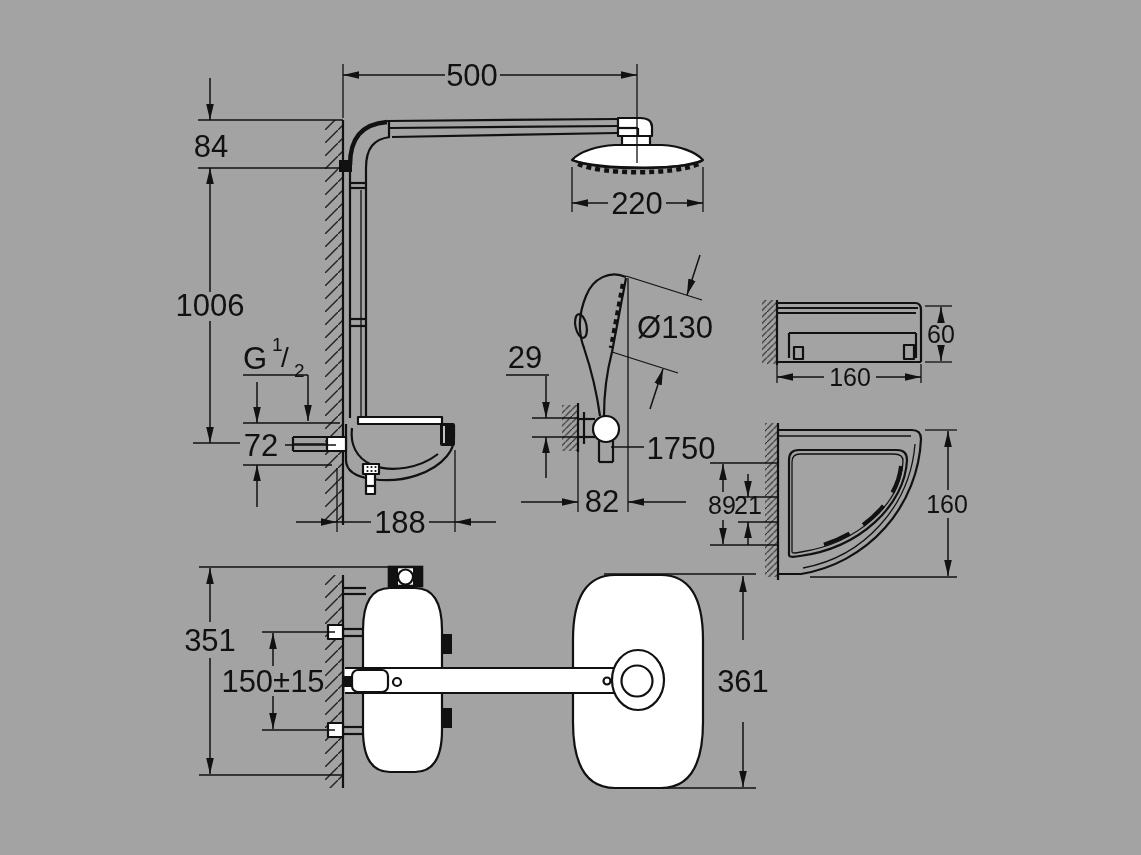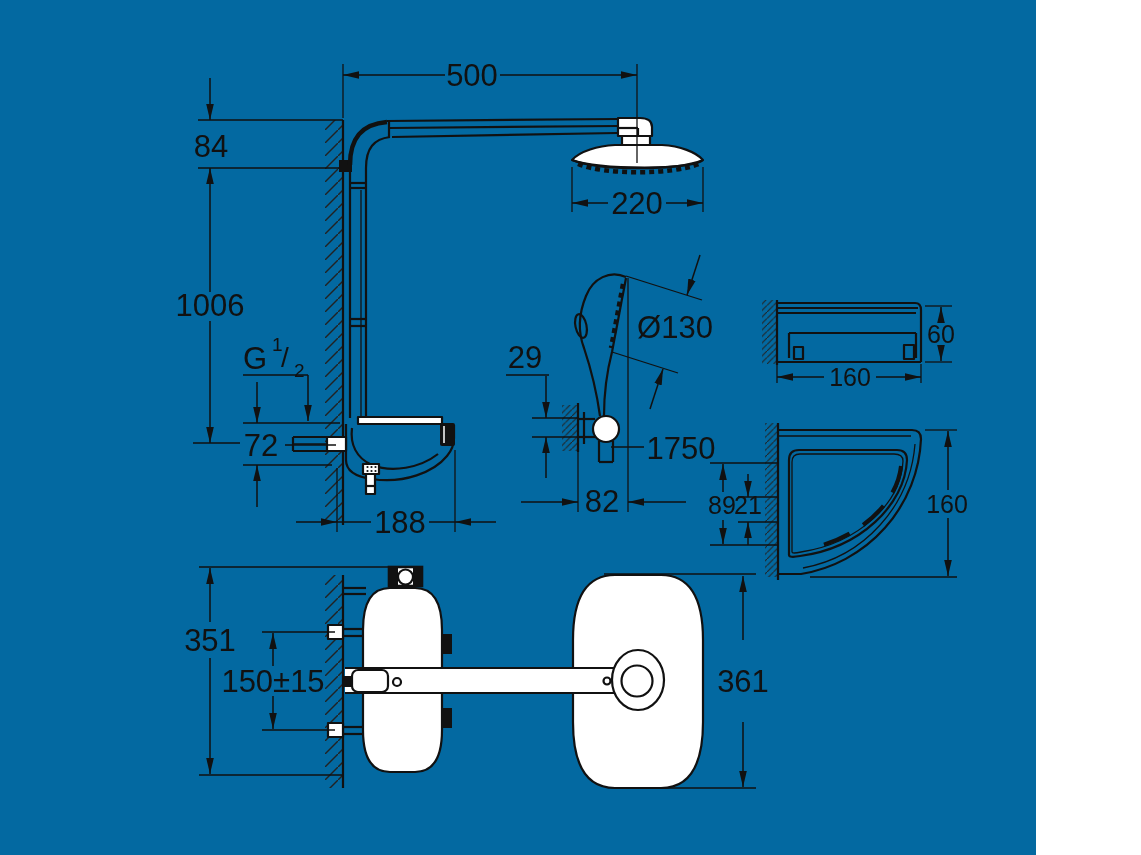--- a/index.html
+++ b/index.html
@@ -1,16 +1,16 @@
 <!DOCTYPE html>
 <html><head>
 <meta charset="utf-8">
 <style>
   html,body{margin:0;padding:0;background:#fff;}
-  .stage{width:1036px;height:855px;background:#0369a1;position:relative;overflow:hidden;}
+  .stage{width:1141px;height:855px;background:#a3a3a3;position:relative;overflow:hidden;}
   svg{display:block;}
   .s  {stroke:#111;stroke-width:2.2;fill:none;stroke-linejoin:round;}
   .s1 {stroke:#111;stroke-width:1.5;fill:none;}
   .s0 {stroke:#111;stroke-width:1.3;fill:none;}
   .sh {stroke:#111;stroke-width:4.5;fill:none;}
   .w  {fill:#ffffff;}
   .f  {fill:#111111;stroke:none;}
   .dash{stroke:#111;stroke-width:4.5;fill:none;stroke-dasharray:5 4;}
   .dash2{stroke:#111;stroke-width:4;fill:none;stroke-dasharray:28 16;}
   text{font-family:"Liberation Sans",sans-serif;font-size:31px;fill:#111;}

